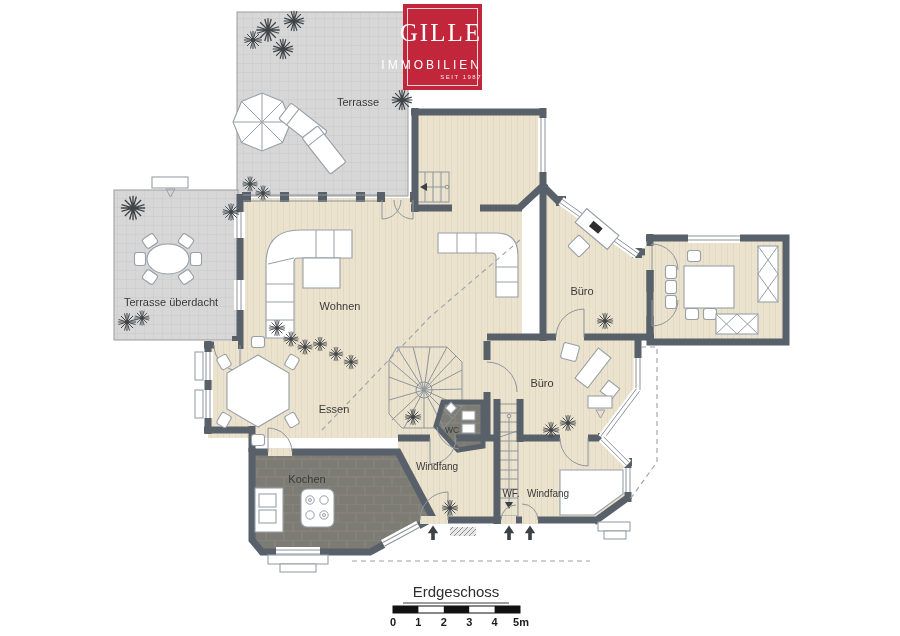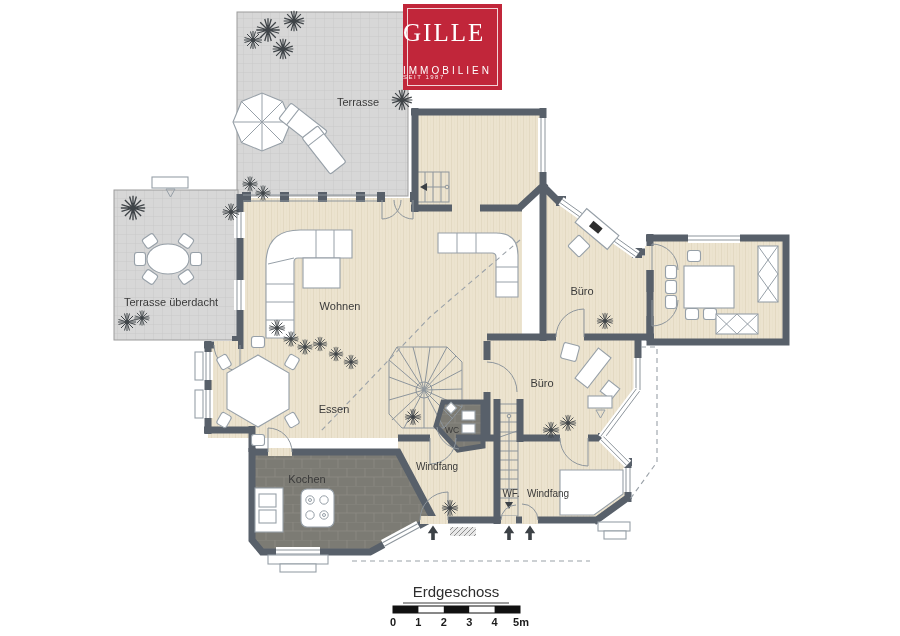--- a/index.html
+++ b/index.html
@@ -25,25 +25,25 @@
   .glz{stroke:#8D959C;stroke-width:1;fill:none}
   .whband{stroke:#fff;stroke-width:9;fill:none}
   .door{stroke:#8D959C;stroke-width:1;fill:none}
   .dash{stroke:#9AA1A8;stroke-width:1.1;fill:none;stroke-dasharray:5 4}
   .tread{stroke:#8D959C;stroke-width:1;fill:none}
   .plant{stroke:#3F4448;stroke-width:1;fill:none}
   .arrow{fill:#3C4146}
   .mat{fill:url(#hatch)}
   .dark{fill:#2e2e2e}
   
-  .logo{position:absolute;left:403px;top:4px;width:99px;height:86px;background:#C1263A;
-        display:flex;flex-direction:column;align-items:flex-start;color:#fff;z-index:5}
+  .logo{position:absolute;left:403px;top:4px;width:79px;height:86px;background:#C1263A;
+        display:flex;flex-direction:column;align-items:flex-end;color:#fff;z-index:5}
   .logo .inner{position:absolute;inset:4px;border:1px solid rgba(255,255,255,.8);pointer-events:none}
   .logo .brand{font-family:"Liberation Serif",serif;font-size:25px;letter-spacing:2px;margin-top:16px;line-height:1}
-  .logo .division{font-size:10px;letter-spacing:3px;margin-top:20px}
+  .logo .division{font-size:12px;letter-spacing:3px;margin-top:13px}
   .logo .since{font-size:6px;letter-spacing:1.5px;position:absolute;bottom:10px;opacity:.9}
 </style>
 </head>
 <body>
 
 <div class="canvas">
 <svg width="900" height="636" viewBox="0 0 900 636">
   <defs>
     <pattern id="wood" width="6" height="6" patternUnits="userSpaceOnUse">
       <rect width="6" height="6" fill="#ECE3CF"></rect>

